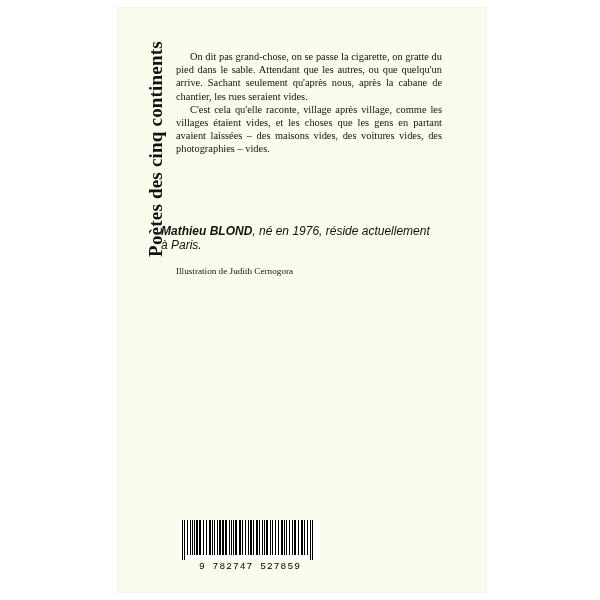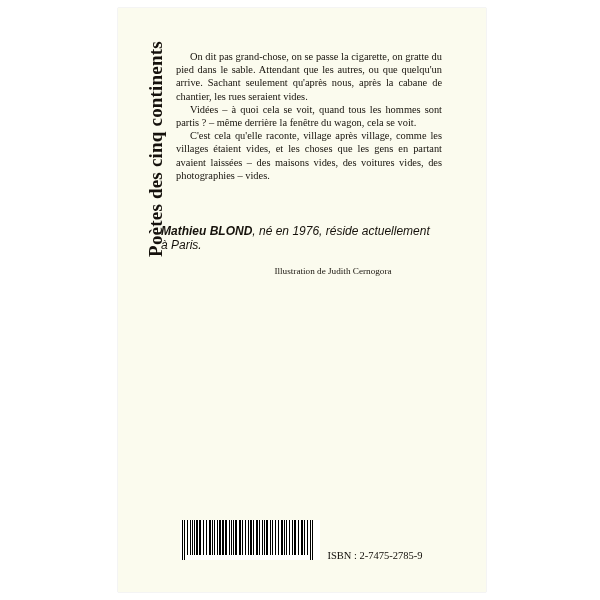--- a/index.html
+++ b/index.html
@@ -81,27 +81,26 @@
     font-size: 12px;
     font-style: italic;
     color: #16120c;
   }
   .author-note .name {
     font-weight: bold;
     font-style: italic;
   }
   .illustration-credit {
     position: absolute;
-    left: 76px;
+    left: 58px;
     top: 258px;
     width: 278px;
     font-family: "Liberation Serif", serif;
     font-size: 9.2px;
     color: #1a160f;
-    text-align: center;
   }
   
   .barcode-wrap {
     position: absolute;
     left: 62px;
     bottom: 18px;
     width: 140px;
     height: 54px;
   }
   .barcode-bars {
@@ -148,21 +147,20 @@
 <body>
 
 <div class="page">
   <div class="cover">
 
     <div class="series-title">Poètes des cinq continents</div>
 
 
     <div class="blurb">
       <p>On dit pas grand-chose, on se passe la cigarette, on gratte du pied dans le sable. Attendant que les autres, ou que quelqu'un arrive. Sachant seulement qu'après nous, après la cabane de chantier, les rues seraient vides.</p>
-      <p>Vidées – à quoi cela se voit, quand tous les hommes sont partis ? – même derrière la fenêtre du wagon, cela se voit.</p>
       <p>C'est cela qu'elle raconte, village après village, comme les villages étaient vides, et les choses que les gens en partant avaient laissées – des maisons vides, des voitures vides, des photographies – vides.</p>
     </div>
 
     <div class="author-note">
       <span class="name">Mathieu BLOND</span><span>, né en 1976, réside actuellement à Paris.</span>
     </div>
 
     <div class="illustration-credit">Illustration de Judith Cernogora</div>
 
     <div class="barcode-wrap">
@@ -209,20 +207,20 @@
           <i style="left: 109px; width: 1px; bottom: 5px; top: 0px;"></i>
           <i style="left: 112px; width: 1px; bottom: 5px; top: 0px;"></i>
           <i style="left: 114px; width: 2px; bottom: 5px; top: 0px;"></i>
           <i style="left: 118px; width: 1px; bottom: 5px; top: 0px;"></i>
           <i style="left: 121px; width: 2px; bottom: 5px; top: 0px;"></i>
           <i style="left: 124px; width: 1px; bottom: 5px; top: 0px;"></i>
           <i style="left: 127px; width: 1px; bottom: 5px; top: 0px;"></i>
           <i style="left: 130px; width: 1px; bottom: 0px; top: 0px;"></i>
           <i style="left: 132px; width: 1px; bottom: 0px; top: 0px;"></i>
         </div>
+      <div class="barcode-digits">9 782747 527859</div>
     </div>
 
     <div class="isbn-block">
-      <div class="isbn-line">ISBN : 2-7475-2785-9</div>
     </div>
 
   </div>
 </div>
 
 </body></html>

